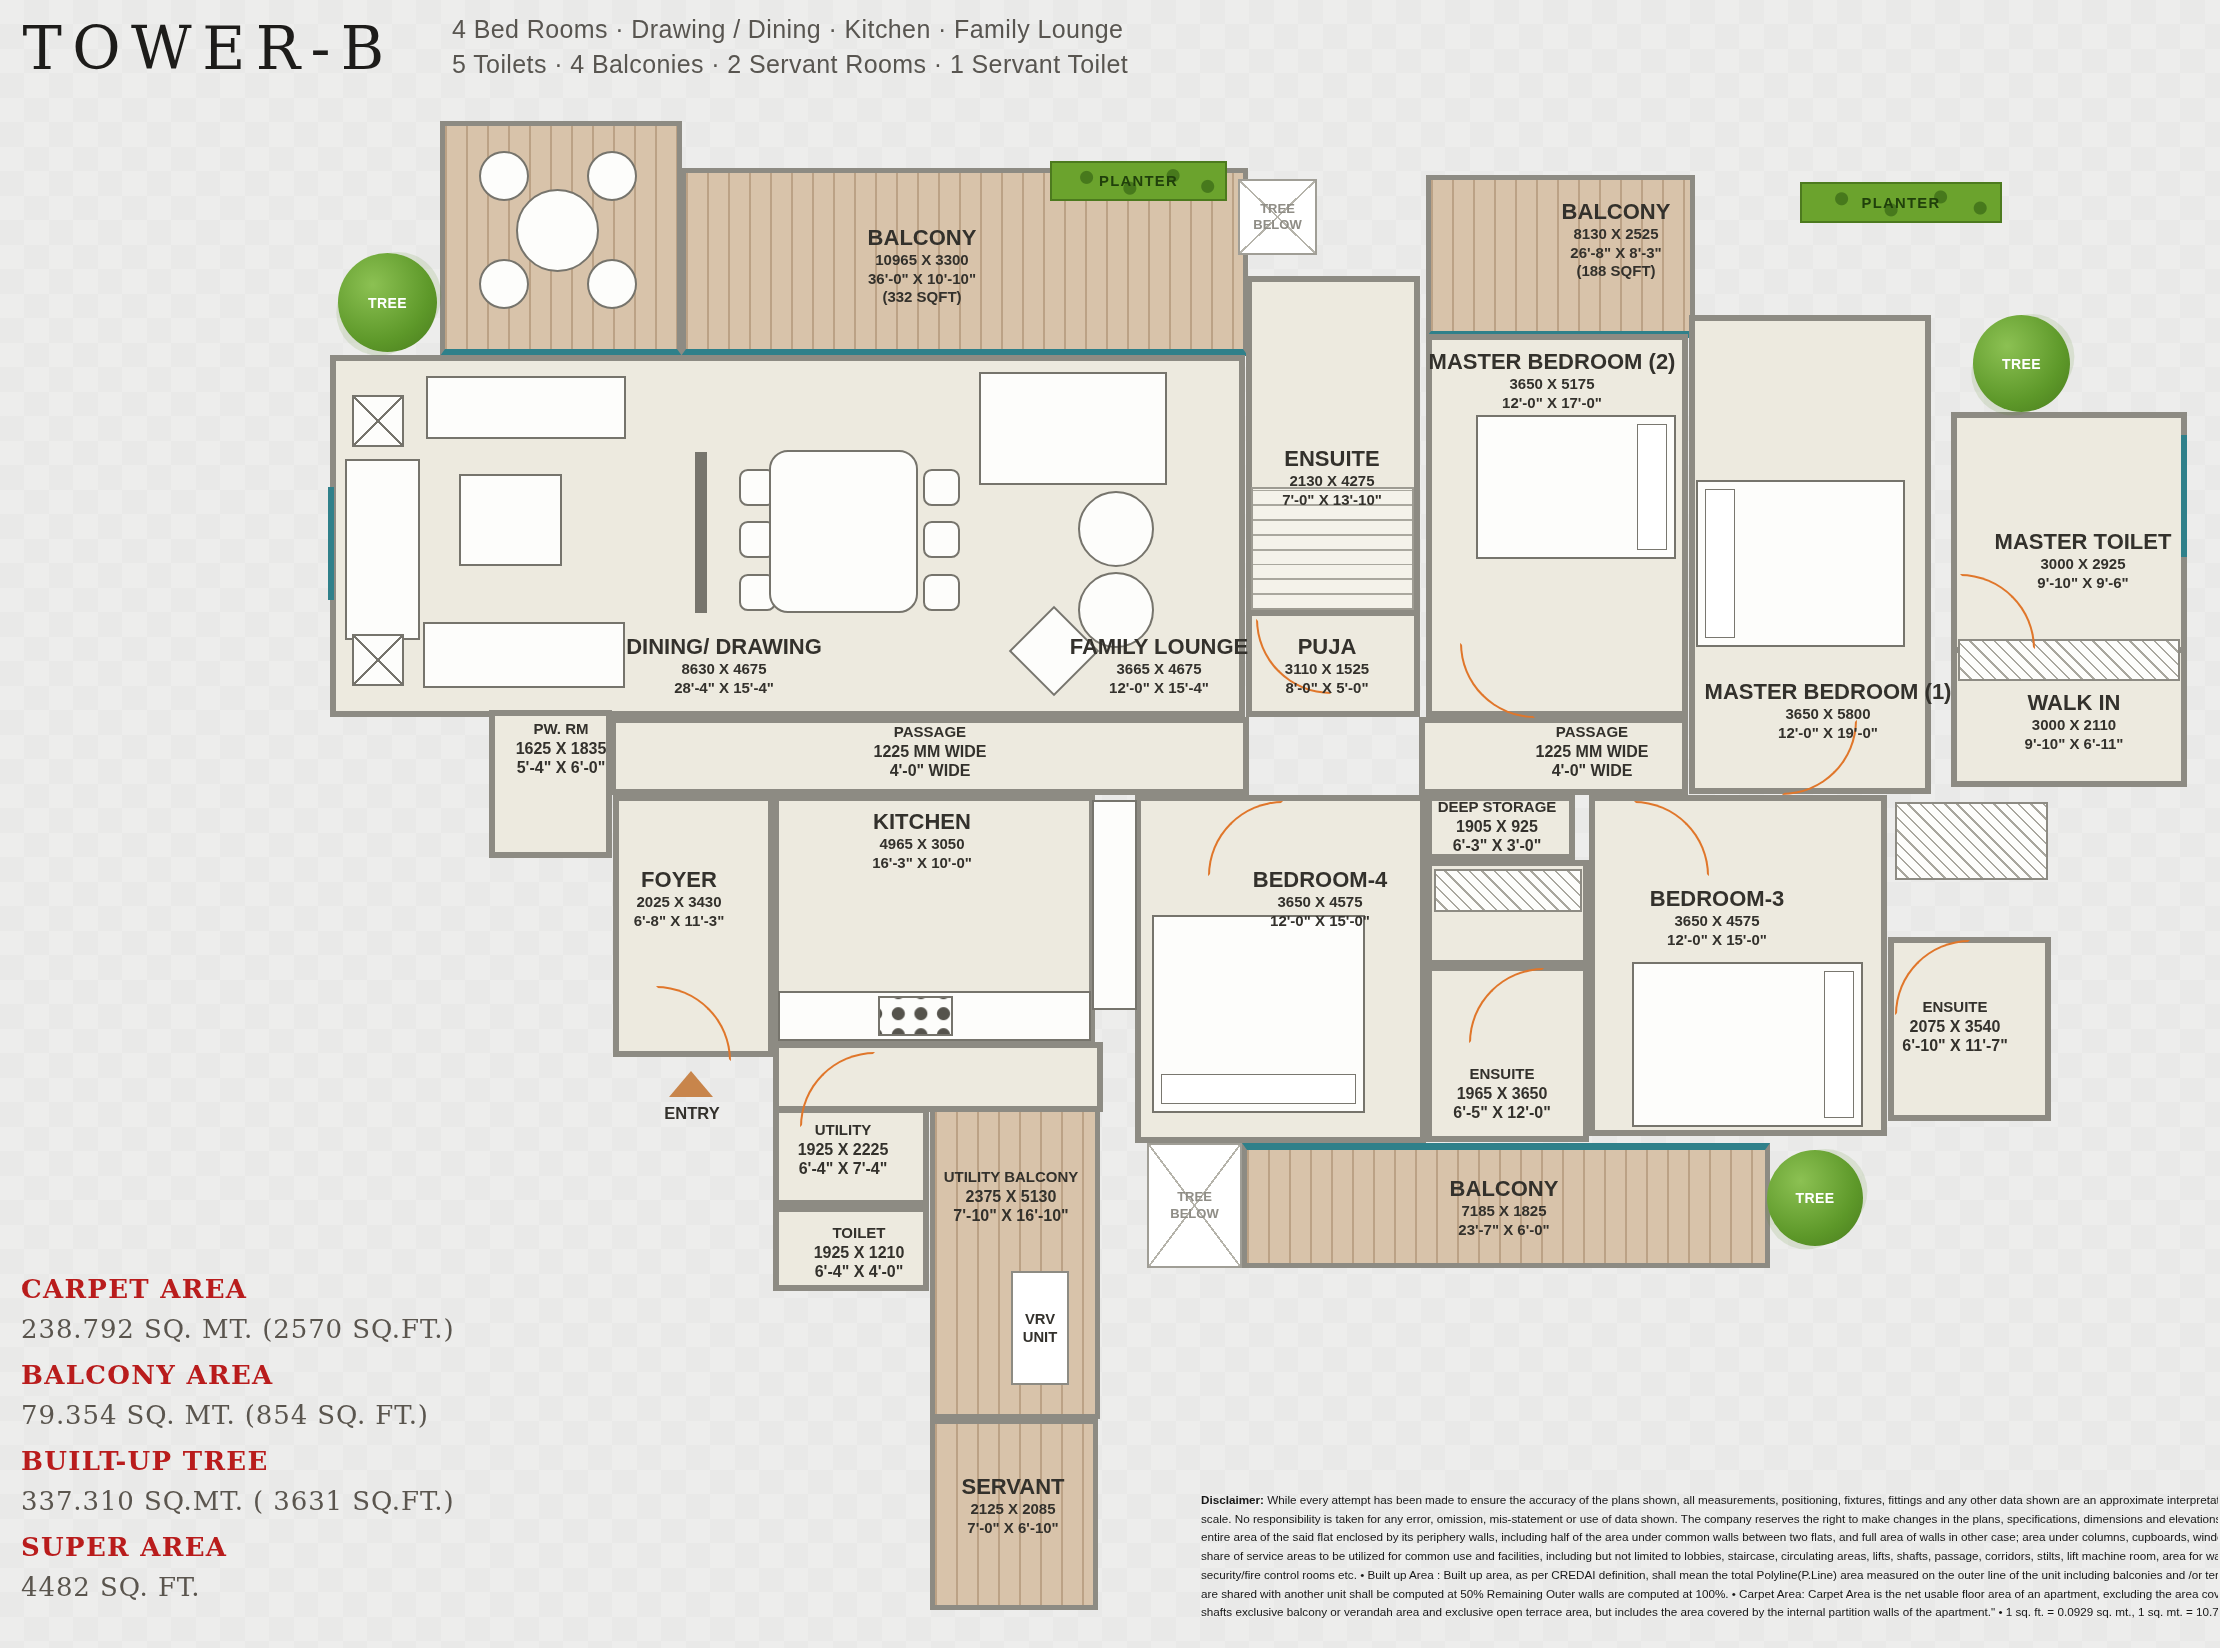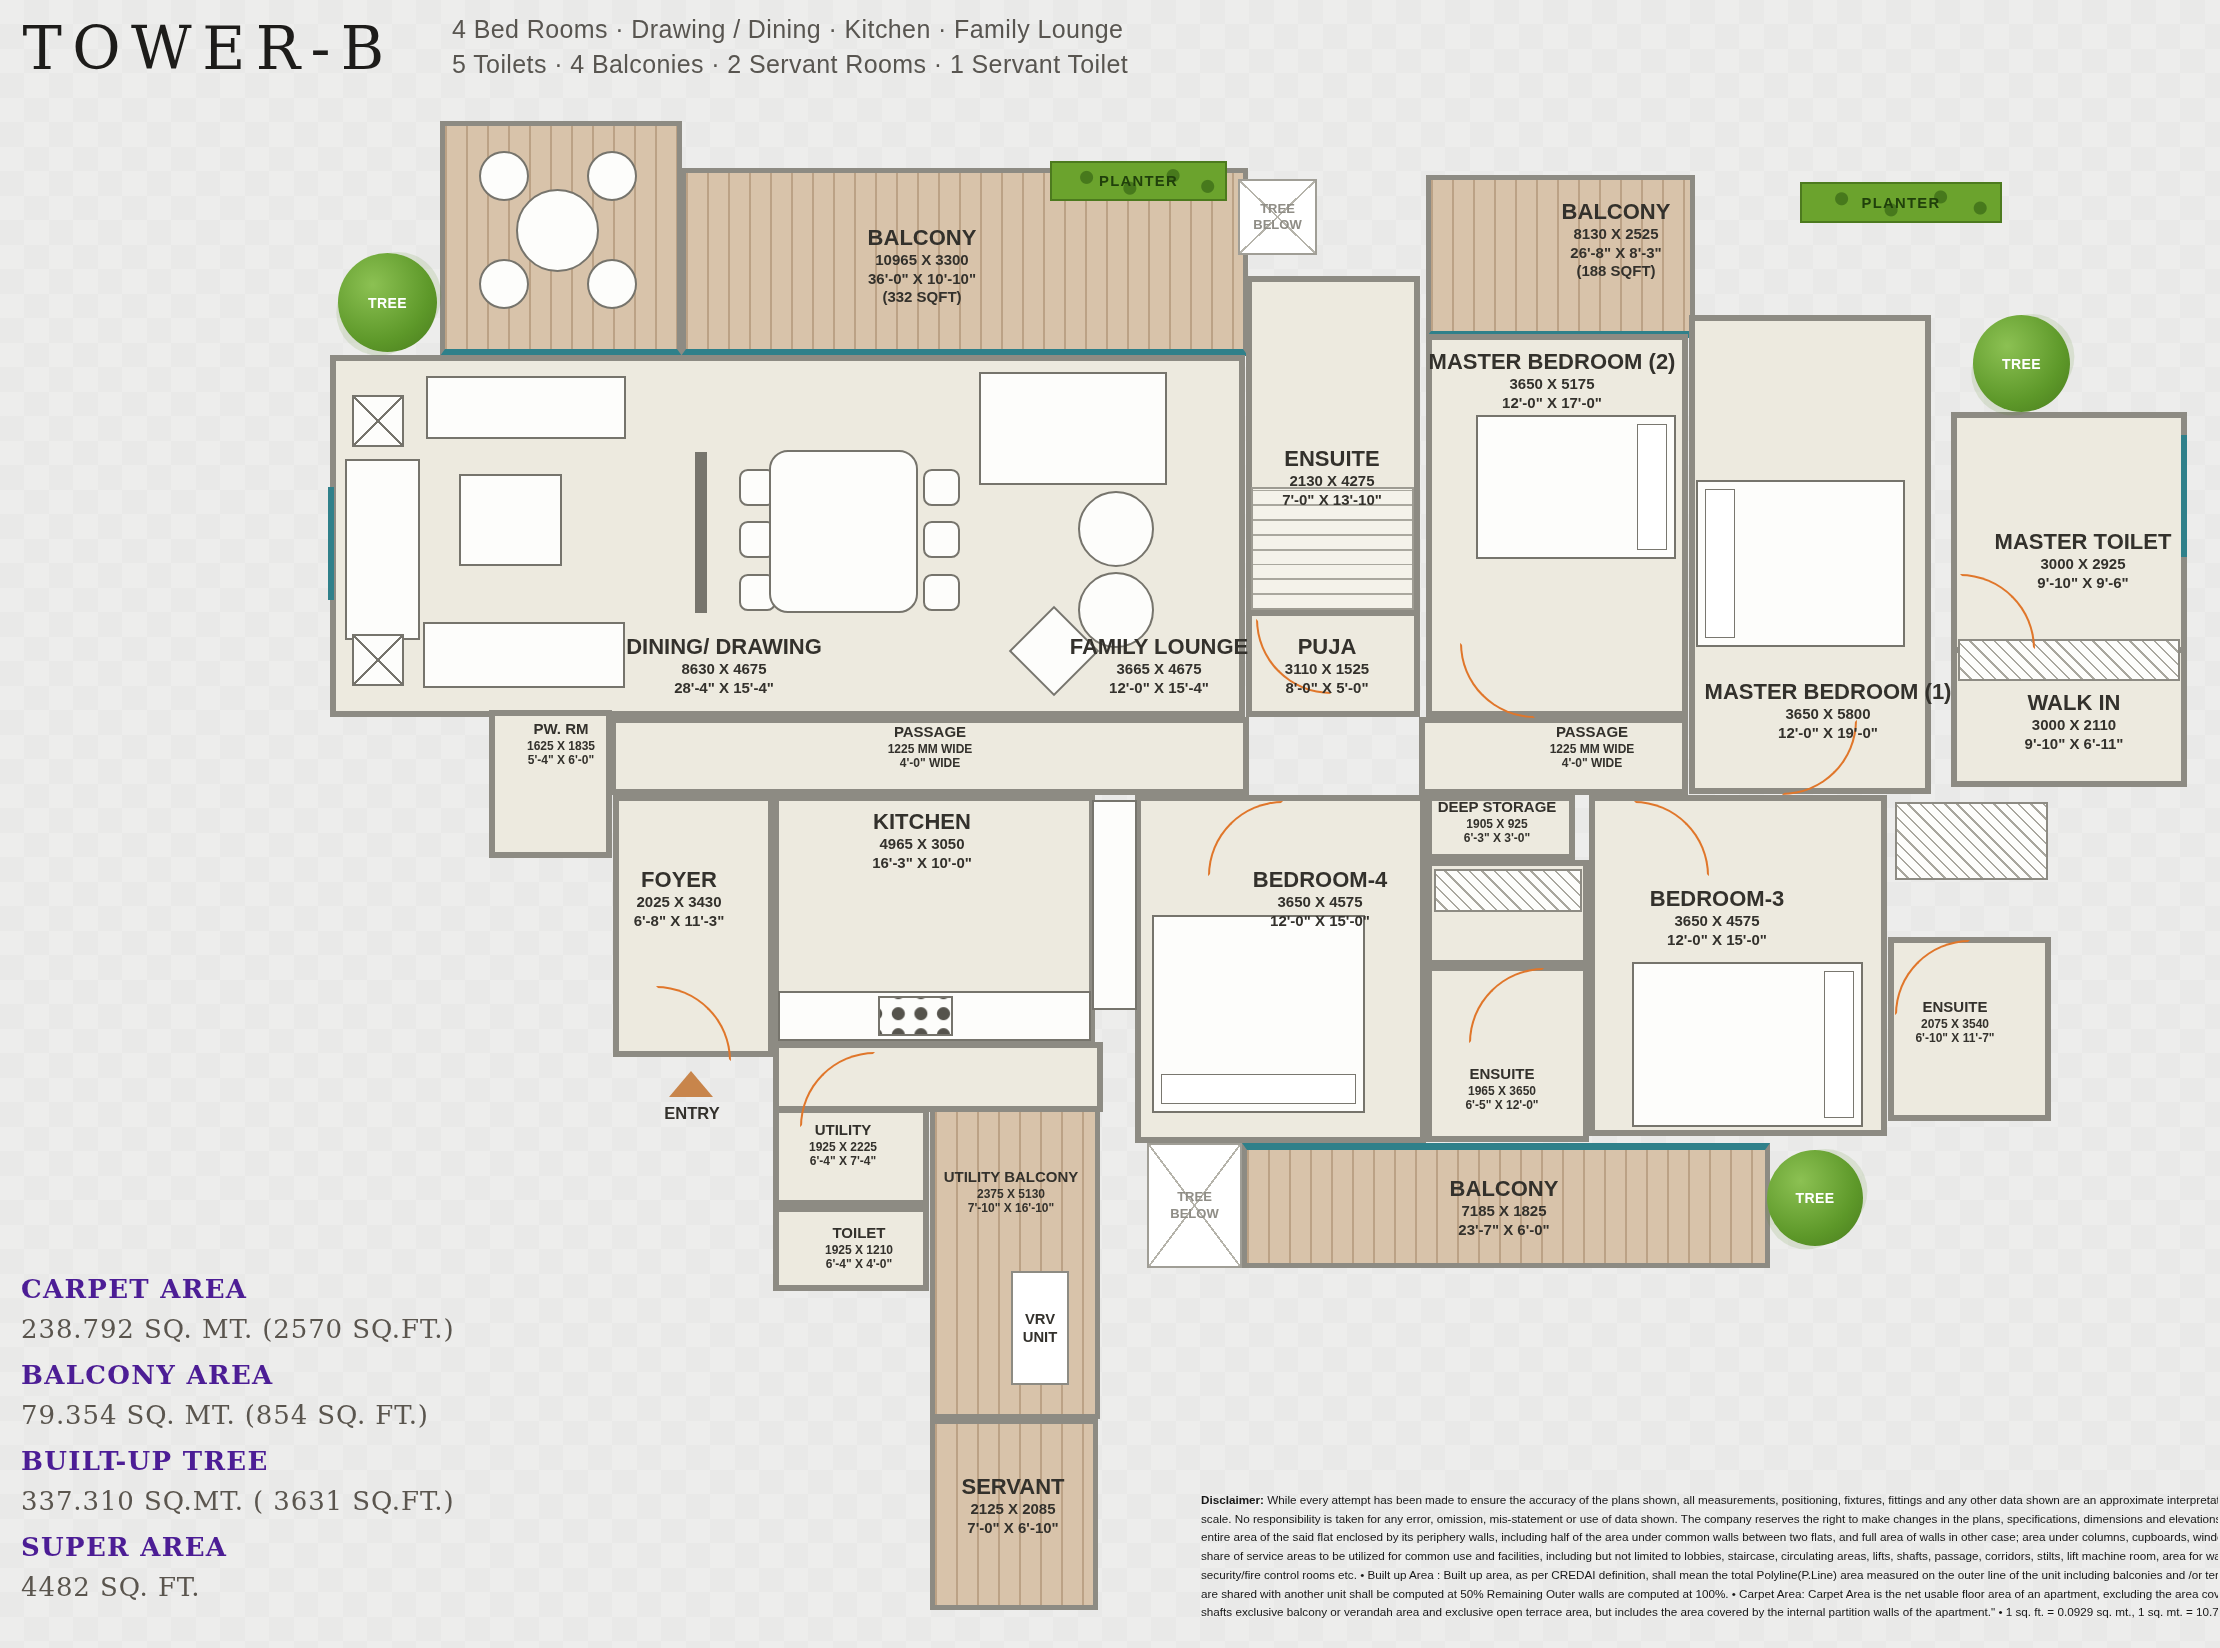--- a/index.html
+++ b/index.html
@@ -83,21 +83,21 @@
 
   
   .rlabel{
     position:absolute; transform:translateX(-50%);
     text-align:center; color:#33312c; z-index:6;
     line-height:1.24; white-space:nowrap;
   }
   .rlabel .rn{ display:block; font-weight:700; font-size:22px; }
   .rlabel .rd{ display:block; font-weight:700; font-size:15px; }
   .rlabel.sm .rn{ font-size:15px; }
-  .rlabel.sm .rd{ font-size:12px; }
+  .rlabel.sm .rd{ font-size:16px; }
 
   
   .furn{ position:absolute; background:#fdfdfb; border:2.6px solid #76746c; z-index:3; }
   .round{ border-radius:50%; }
   .rlg{ border-radius:19px; }
   .chairish{ border-radius:8.7px; }
   .dark{ background:#77756d; border:none; }
   .rot45{ transform:rotate(45deg); }
   .xtable{
     background-image:
@@ -133,21 +133,21 @@
   }
   .entry-label{
     position:absolute; transform:translateX(-50%); z-index:6;
     font-weight:700; font-size:16.5px; color:#33312c;
   }
 
   
   .stats{ position:absolute; left:21px; top:1258px; z-index:7; }
   .stat-label{
     font-family:"DejaVu Serif", serif; font-weight:700;
-    font-size:26px; color:#4c1d95; letter-spacing:1.3px; margin-top:15.6px;
+    font-size:26px; color:#b91c1c; letter-spacing:1.3px; margin-top:15.6px;
   }
   .stat-value{
     font-family:"DejaVu Serif", serif; font-weight:400;
     font-size:26px; color:#5a554e; letter-spacing:0.9px; margin-top:10.4px;
   }
 
   
   .disclaimer{
     position:absolute; left:1201px; top:1491px; width:1017px; height:139px;
     overflow:hidden; z-index:7;

